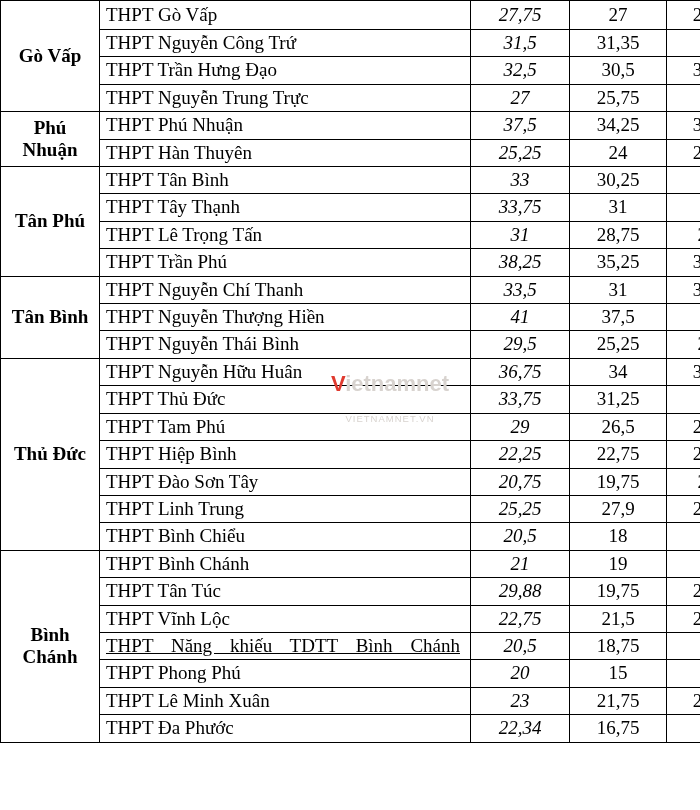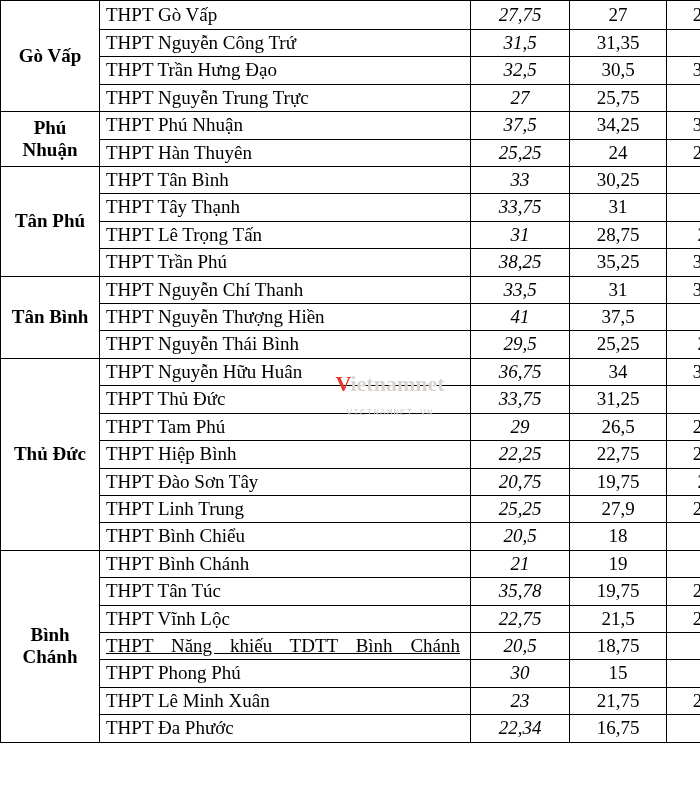--- a/index.html
+++ b/index.html
@@ -62,36 +62,36 @@
   .watermark {
     position: absolute;
     left: 300px;
     top: 373px;
     width: 180px;
     pointer-events: none;
     user-select: none;
     text-align: center;
   }
   .watermark .wm-top {
-    font-family: Liberation Serif, serif;
+    font-family: Liberation Sans, sans-serif;
     font-weight: bold;
     font-size: 22px;
     color: #d8d3cf;
     letter-spacing: 0px;
     line-height: 1;
   }
   .watermark .wm-v {
     color: #e03a2f;
   }
   .watermark .wm-sub {
-    font-family: Liberation Mono, monospace;
+    font-family: Liberation Sans, sans-serif;
     font-size: 9.5px;
     color: #d8d3cf;
     letter-spacing: 1px;
-    margin-top: 12px;
+    margin-top: 18px;
   }
 </style>
 </head>
 <body>
 
 <table class="score-table">
   <tbody>
       <tr class="first">
         <td class="district" rowspan="4">Gò Vấp</td>
         <td class="school">THPT Gò Vấp</td>
@@ -219,39 +219,39 @@
       </tr>
       <tr>
         <td class="district" rowspan="7">Bình Chánh</td>
         <td class="school">THPT Bình Chánh</td>
         <td class="score s1">21</td>
         <td class="score s2">19</td>
         <td class="score s3">20</td>
       </tr>
       <tr>
         <td class="school">THPT Tân Túc</td>
-        <td class="score s1">35,78</td>
+        <td class="score s1">29,88</td>
         <td class="score s2">19,75</td>
         <td class="score s3">20,25</td>
       </tr>
       <tr>
         <td class="school">THPT Vĩnh Lộc</td>
         <td class="score s1">22,75</td>
         <td class="score s2">21,5</td>
         <td class="score s3">22,25</td>
       </tr>
       <tr>
         <td class="school wrap">THPT Năng khiếu TDTT Bình Chánh</td>
         <td class="score s1">20,5</td>
         <td class="score s2">18,75</td>
         <td class="score s3">18</td>
       </tr>
       <tr>
         <td class="school">THPT Phong Phú</td>
-        <td class="score s1">30</td>
+        <td class="score s1">20</td>
         <td class="score s2">15</td>
         <td class="score s3"></td>
       </tr>
       <tr>
         <td class="school">THPT Lê Minh Xuân</td>
         <td class="score s1">23</td>
         <td class="score s2">21,75</td>
         <td class="score s3">22,25</td>
       </tr>
       <tr>

